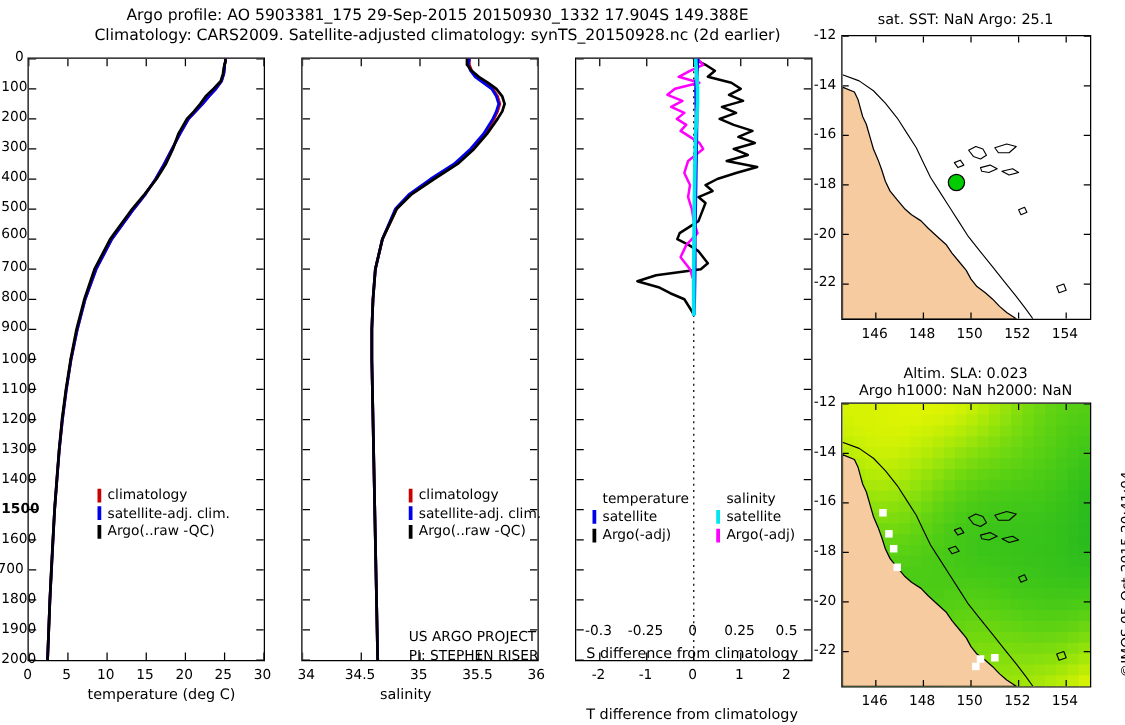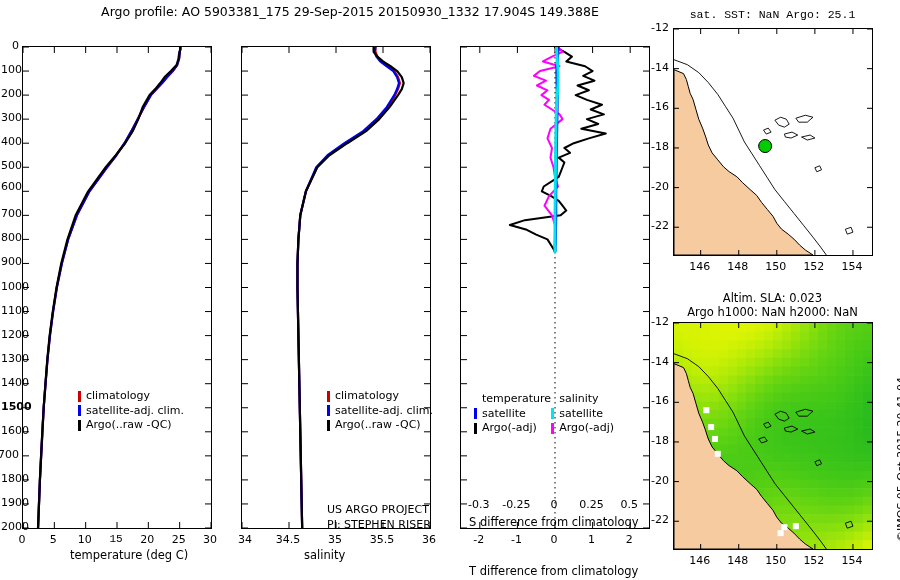--- a/index.html
+++ b/index.html
@@ -17,20 +17,21 @@
           transform-origin:left top;transform:rotate(-90deg);}
   .maptitle{position:absolute;font-size:11.5px;text-align:center;line-height:14px;}
   svg{display:block;}
   .tk{stroke:#000;stroke-width:1;}
 </style>
 </head>
 <body>
 
 <div id="title" class="abs">
   <div>Argo profile: AO 5903381_175 29-Sep-2015 20150930_1332 17.904S 149.388E</div>
+  <div>Climatology: CARS2009. Satellite-adjusted climatology: synTS_20150928.nc (2d earlier)</div>
 </div>
 
 <div class="credit" style="left:895px;top:542px;">©IMOS 05-Oct-2015 20:41:04</div>
 
 <div id="p1" class="axis-frame" style="left:22px;top:46px;width:190px;height:483px;">
   <svg id="p1svg" width="188" height="481" viewBox="0 0 188 481">
       <line x1="0" y1="0" x2="0" y2="6" class="tk"></line>
       <line x1="0" y1="481" x2="0" y2="475" class="tk"></line>
       <line x1="31.333333333333332" y1="0" x2="31.333333333333332" y2="6" class="tk"></line>
       <line x1="31.333333333333332" y1="481" x2="31.333333333333332" y2="475" class="tk"></line>
@@ -111,21 +112,21 @@
     <div class="ticklabel" style="top: 423.8px; width: 18px; text-align: right; left: auto; right: 881px;">1600</div>
     <div class="ticklabel" style="top: 447.85px; width: 28px; text-align: right; left: auto; right: 881px;">1700</div>
     <div class="ticklabel" style="top: 471.9px; width: 18px; text-align: right; left: auto; right: 881px;">1800</div>
     <div class="ticklabel" style="top: 495.95px; width: 18px; text-align: right; left: auto; right: 881px;">1900</div>
     <div class="ticklabel" style="top: 520px; width: 18px; text-align: right; left: auto; right: 881px;">2000</div>
   </div>
 <div id="p1xticks">
     <div class="ticklabel" style="left: 13px; top: 533px; width: 18px; text-align: center;">0</div>
     <div class="ticklabel" style="left: 44.3333px; top: 533px; width: 18px; text-align: center;">5</div>
     <div class="ticklabel" style="left: 75.6667px; top: 533px; width: 18px; text-align: center;">10</div>
-    <div class="ticklabel" style="left: 107px; top: 533px; width: 18px; text-align: center; font-family: Liberation Mono, monospace;">15</div>
+    <div class="ticklabel" style="left: 107px; top: 533px; width: 18px; text-align: center;">15</div>
     <div class="ticklabel" style="left: 138.333px; top: 533px; width: 18px; text-align: center;">20</div>
     <div class="ticklabel" style="left: 169.667px; top: 533px; width: 18px; text-align: center;">25</div>
     <div class="ticklabel" style="left: 201px; top: 533px; width: 18px; text-align: center;">30</div>
   </div>
 <div class="axlabel" style="left:70px;top:548px;">temperature (deg C)</div>
 <div class="legend" style="left:78px;top:389px;" id="p1legend">
     <div class="legrow">
       <span class="swatch" style="background: rgb(204, 0, 0);"></span>
       <span>climatology</span>
     </div>
@@ -295,21 +296,21 @@
   </div>
 <div id="p3xticksT">
     <div class="ticklabel" style="left: 460.8px; top: 498px; width: 36px; text-align: center;">-0.3</div>
     <div class="ticklabel" style="left: 498.4px; top: 498px; width: 36px; text-align: center;">-0.25</div>
     <div class="ticklabel" style="left: 536px; top: 498px; width: 36px; text-align: center;">0</div>
     <div class="ticklabel" style="left: 573.6px; top: 498px; width: 36px; text-align: center;">0.25</div>
     <div class="ticklabel" style="left: 611.2px; top: 498px; width: 36px; text-align: center;">0.5</div>
   </div>
 <div class="axlabel" style="left:469px;top:515px;">S difference from climatology</div>
 <div class="axlabel" style="left:469px;top:564px;">T difference from climatology</div>
-<div class="legend" style="left: 474px; top: 392px; display: flex; " id="p3legend">
+<div class="legend" style="left: 474px; top: 392px; display: flex; gap: 22px;" id="p3legend">
     <div>
       <div style="margin-left: 8px;">temperature</div>
       <div class="legrow">
         <span class="swatch" style="background: rgb(0, 0, 238);"></span>
         <span>satellite</span>
       </div>
       <div class="legrow">
         <span class="swatch" style="background: rgb(0, 0, 0);"></span>
         <span>Argo(-adj)</span>
       </div>
@@ -320,21 +321,21 @@
         <span class="swatch" style="background: rgb(0, 229, 238);"></span>
         <span>satellite</span>
       </div>
       <div class="legrow">
         <span class="swatch" style="background: rgb(255, 0, 255);"></span>
         <span>Argo(-adj)</span>
       </div>
     </div>
   </div>
 
-<div class="maptitle" style="left:665px;top:8px;width:215px;font-family:Liberation Mono, monospace;">sat. SST: NaN Argo: 25.1</div>
+<div class="maptitle" style="left:665px;top:8px;width:215px;">sat. SST: NaN Argo: 25.1</div>
 <div id="m1" class="axis-frame" style="left:673px;top:28px;width:200px;height:228px;">
   <svg id="m1svg" width="198" height="226" viewBox="0 0 198 226">
       <path d="M0.00,40.64 L9.52,44.61 L12.38,50.55 L14.28,57.49 L16.18,64.43 L19.04,70.38 L21.89,80.29 L24.75,90.20 L28.56,99.12 L31.41,107.05 L34.27,115.97 L38.08,123.90 L43.79,130.84 L49.50,137.78 L55.21,142.74 L62.83,147.69 L68.54,153.64 L76.15,160.58 L82.82,166.53 L87.58,173.46 L93.29,180.40 L99.00,187.34 L102.81,194.28 L107.57,200.23 L114.23,205.18 L119.94,210.14 L125.65,216.09 L131.37,221.04 L138.98,226.00 L138.98,226.00 L0.00,226.00 L0.00,40.64 Z" fill="#f7cba0" stroke="#000" stroke-width="1" stroke-linejoin="round"></path>
       <path d="M0.00,30.73 L13.33,35.68 L24.75,43.61 L34.27,53.53 L43.79,65.42 L51.40,77.32 L59.02,89.21 L64.73,101.11 L70.44,113.00 L78.06,124.89 L85.67,136.79 L93.29,148.68 L100.90,160.58 L110.42,172.47 L119.94,184.37 L129.46,196.26 L138.98,208.16 L146.60,218.07 L152.31,226.00 " fill="none" stroke="#000" stroke-width="0.9" stroke-linejoin="round"></path>
       <path d="M100.90,91.19 L106.62,88.22 L112.33,90.20 L115.18,95.16 L110.42,98.13 L104.71,96.15 Z" fill="none" stroke="#000" stroke-width="0.9" stroke-linejoin="round"></path>
       <path d="M121.85,89.21 L131.37,86.24 L138.98,88.22 L133.27,93.18 L124.70,93.18 Z" fill="none" stroke="#000" stroke-width="0.9" stroke-linejoin="round"></path>
       <path d="M89.48,101.11 L94.24,99.12 L97.10,103.09 L92.34,105.07 Z" fill="none" stroke="#000" stroke-width="0.9" stroke-linejoin="round"></path>
       <path d="M110.42,105.07 L118.04,103.09 L123.75,106.06 L117.09,109.04 L111.37,108.04 Z" fill="none" stroke="#000" stroke-width="0.9" stroke-linejoin="round"></path>
       <path d="M127.56,108.04 L136.13,106.06 L140.88,109.04 L133.27,111.02 Z" fill="none" stroke="#000" stroke-width="0.9" stroke-linejoin="round"></path>
       <path d="M140.88,138.77 L145.64,136.79 L147.55,140.75 L142.79,142.74 Z" fill="none" stroke="#000" stroke-width="0.9" stroke-linejoin="round"></path>

